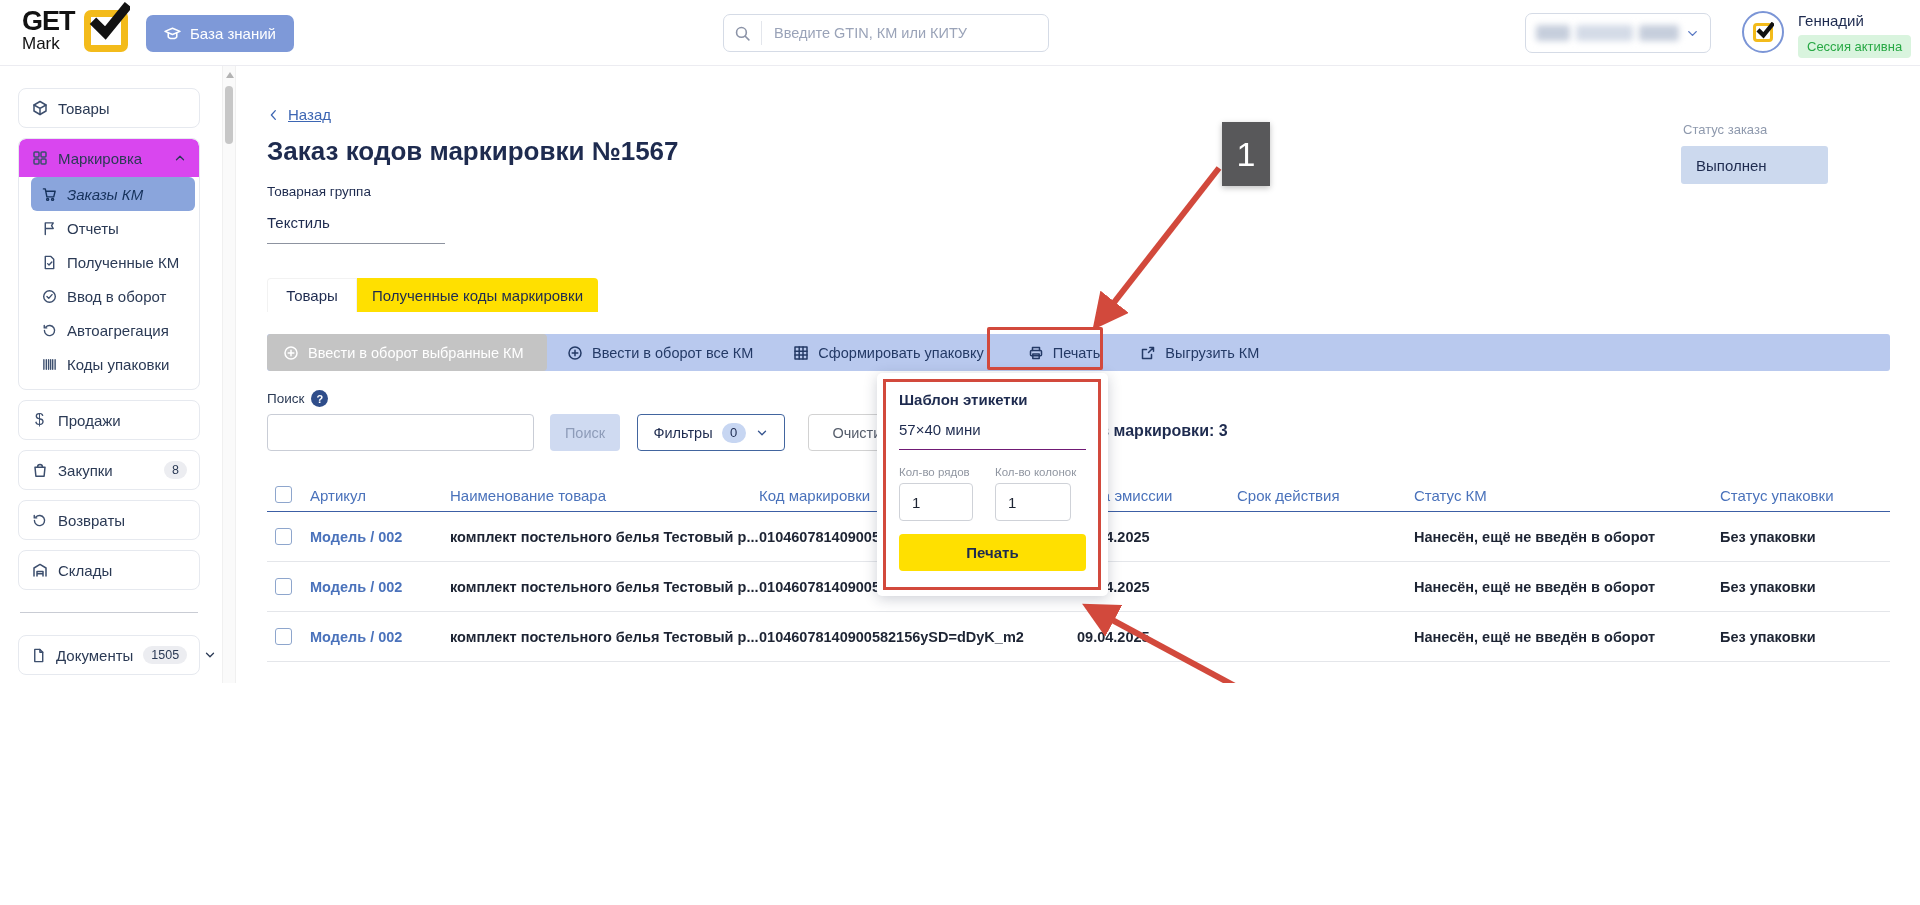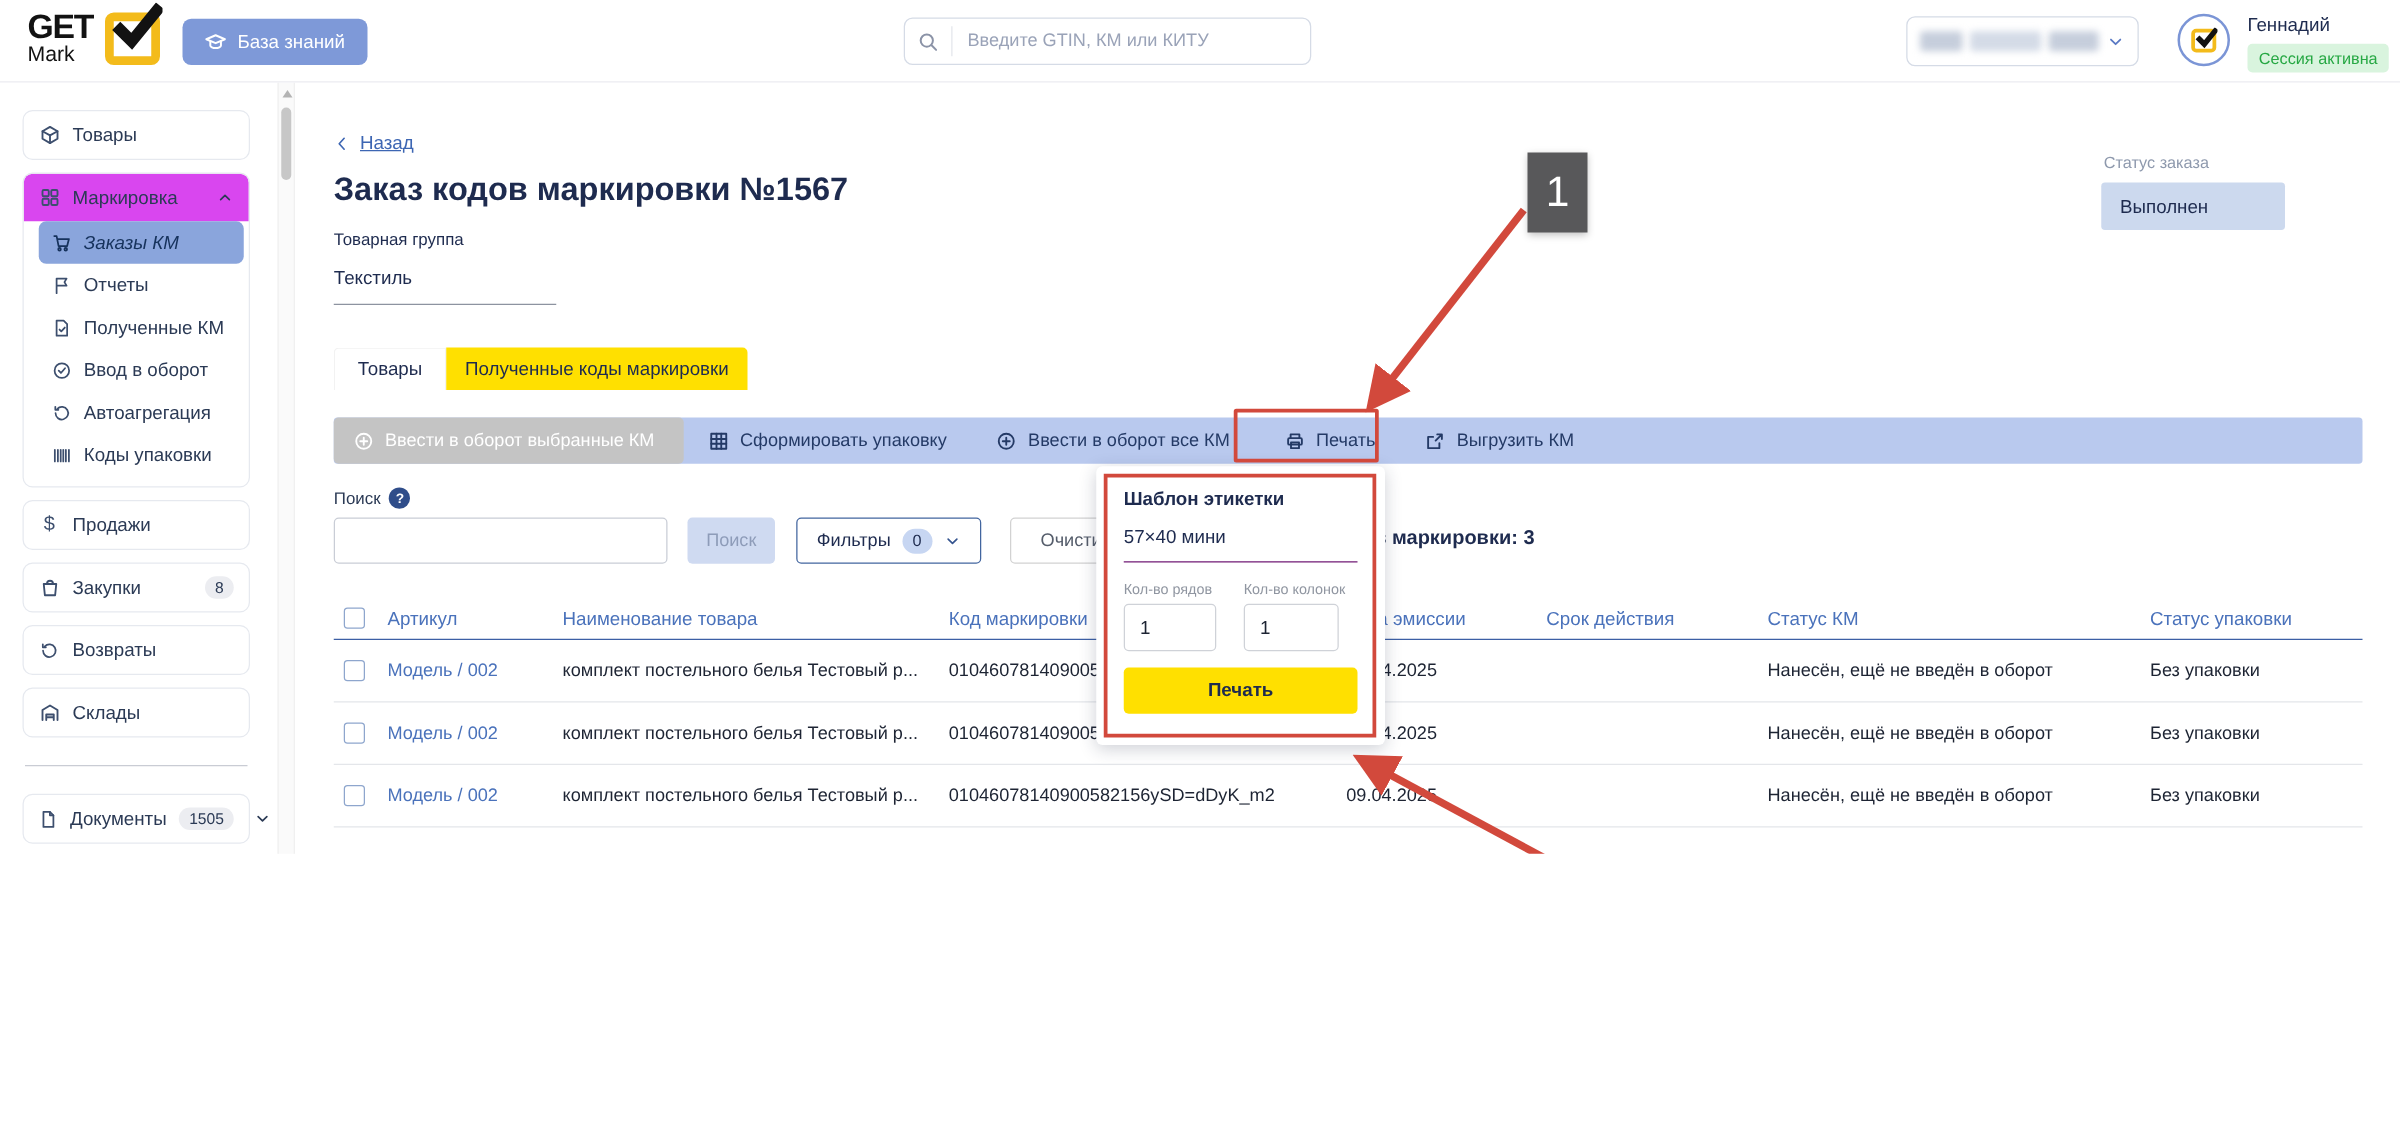--- a/index.html
+++ b/index.html
@@ -88,21 +88,21 @@
   .btn-search { position:absolute; left:283px; top:348px; width:70px; height:37px; background:#cfdaf1; color:#8e9cb9; border:none; border-radius:4px; font-size:14.5px; font-family:inherit; }
   .btn-filters { position:absolute; left:370px; top:348px; width:148px; height:37px; background:#fff; border:1.4px solid #42659f; border-radius:4px; display:flex; align-items:center; justify-content:center; gap:9px; font-size:14.5px; color:#1e2b4f; }
   .filters-count { background:#c7d6f2; border-radius:10px; min-width:24px; height:20px; display:flex; align-items:center; justify-content:center; font-size:13px; }
   .btn-filters .chev { color:#35548f; }
   .btn-clear { position:absolute; left:541px; top:348px; width:112px; height:37px; background:#fff; border:1px solid #d2d2d2; border-radius:4px; font-size:14.5px; color:#555d6b; display:flex; align-items:center; justify-content:center; }
   .total-codes { position:absolute; left:745px; top:356px; font-size:16px; font-weight:600; color:#1e2b4f; }
 
   
   .thead { position:absolute; left:0; top:412px; width:1623px; height:34px; border-bottom:1.5px solid #3c5fa5; }
   .th { position:absolute; top:0; height:34px; display:flex; align-items:center; font-size:15px; color:#4a72bb; font-weight:500; }
-  .trow { position:absolute; left:0; width:1623px; height:50px; border-bottom:1px solid #e4e6ea; }
+  .trow { position:absolute; left:0; width:1623px; height:50px; border-bottom:1px solid #e4e6ea;font-weight:bold; }
   .td { position:absolute; top:0; height:50px; display:flex; align-items:center; font-size:14.5px; color:#1d2433; }
   .td.link { color:#4a72bb; }
   .cb { position:absolute; left:8px; width:17px; height:17px; border:1.6px solid #8ea6cd; border-radius:3px; background:#fff; }
   .thead .cb { top:8px; } .trow .cb { top:16px; }
   .c-art { left:43px; } .c-name { left:183px; } .c-code { left:492px; }
   .c-date { left:810px; } .c-val { left:970px; } .c-km { left:1147px; } .c-pack { left:1453px; }
 
   
   .popup { position:absolute; left:877px; top:373px; width:231px; height:223px; background:#fff; border-radius:5px; box-shadow:0 3px 14px rgba(30,40,70,.22); z-index:60; }
   .popup-title { position:absolute; left:22px; top:18px; font-size:15px; font-weight:600; color:#1e2b4f; }
@@ -426,34 +426,34 @@
             <svg class="ic" width="16" height="16" viewBox="0 0 16 16">
               <circle cx="8" cy="8" r="6"></circle>
               <path d="M8 5.2v5.6M5.2 8h5.6"></path>
             </svg>
           </span>
         <span>Ввести в оборот выбранные КМ</span>
       </div>
       <div class="tb-btn">
         <span class="sb-ic">
             <svg class="ic" width="16" height="16" viewBox="0 0 16 16">
+              <circle cx="8" cy="8" r="6"></circle>
+              <path d="M8 5.2v5.6M5.2 8h5.6"></path>
+            </svg>
+          </span>
+        <span>Ввести в оборот все КМ</span>
+      </div>
+      <div class="tb-btn">
+        <span class="sb-ic">
+            <svg class="ic" width="16" height="16" viewBox="0 0 16 16">
               <rect x="2" y="2" width="12" height="12"></rect>
               <path d="M2 6.2h12M2 10h12M6.2 2v12M10 2v12"></path>
             </svg>
           </span>
         <span>Сформировать упаковку</span>
-      </div>
-      <div class="tb-btn">
-        <span class="sb-ic">
-            <svg class="ic" width="16" height="16" viewBox="0 0 16 16">
-              <circle cx="8" cy="8" r="6"></circle>
-              <path d="M8 5.2v5.6M5.2 8h5.6"></path>
-            </svg>
-          </span>
-        <span>Ввести в оборот все КМ</span>
       </div>
       <div class="tb-btn tb-print">
         <span class="sb-ic">
             <svg class="ic" width="16" height="16" viewBox="0 0 16 16">
               <path d="M4.5 5.5V2.5h7v3"></path>
               <rect x="2.5" y="5.5" width="11" height="5.2" rx="1"></rect>
               <rect x="4.8" y="9" width="6.4" height="4.5"></rect>
             </svg>
           </span>
         <span>Печать</span>

